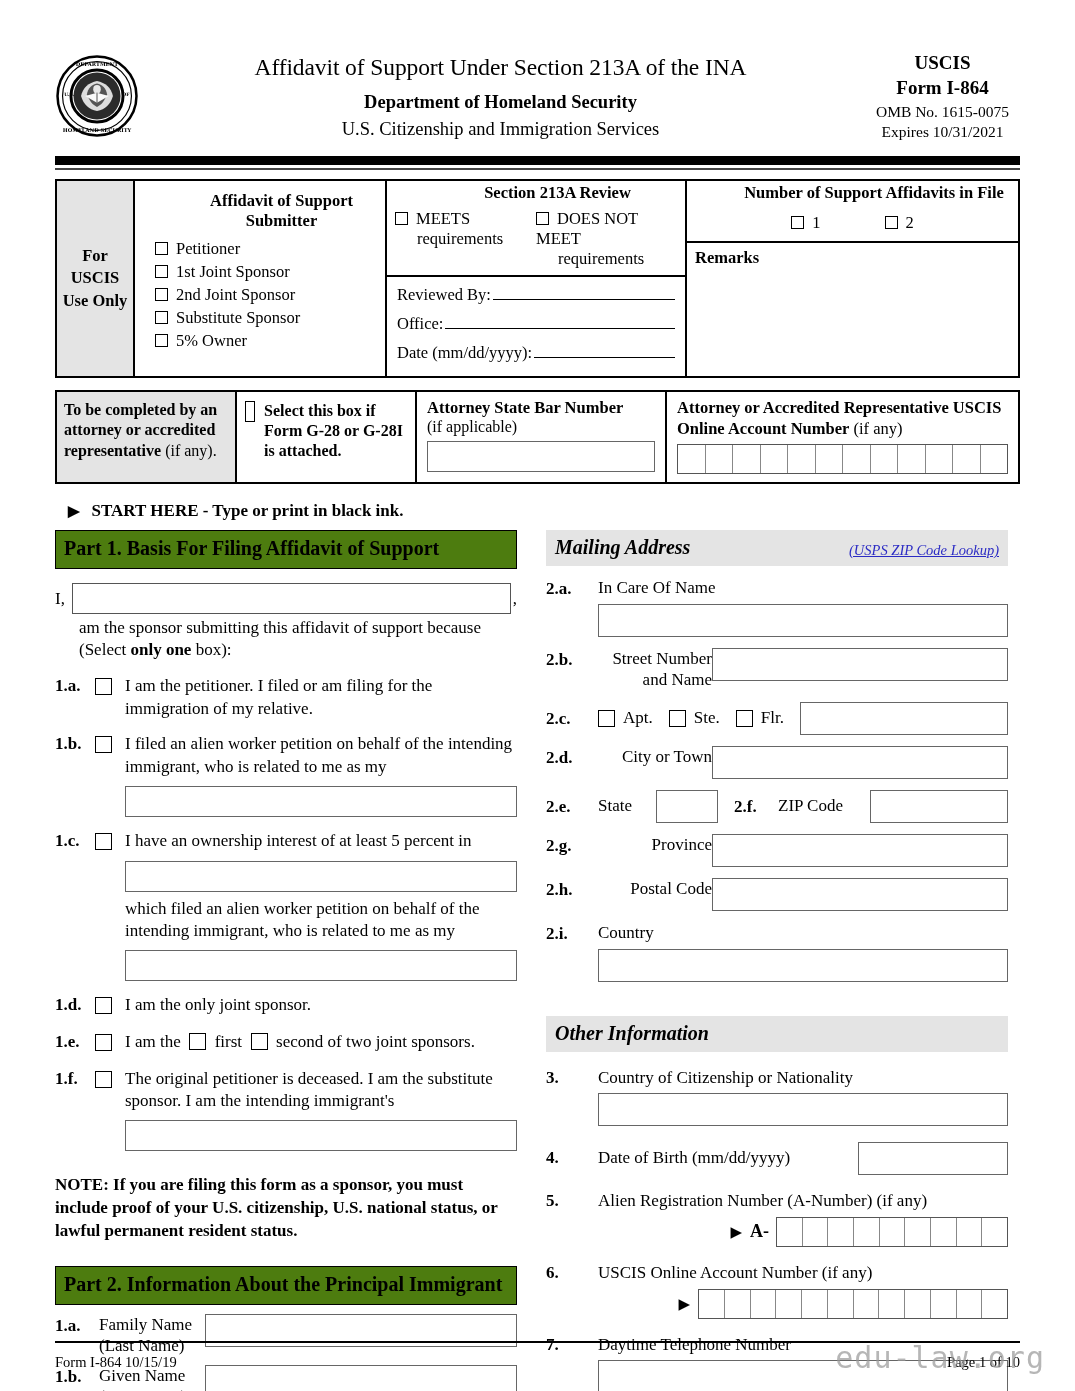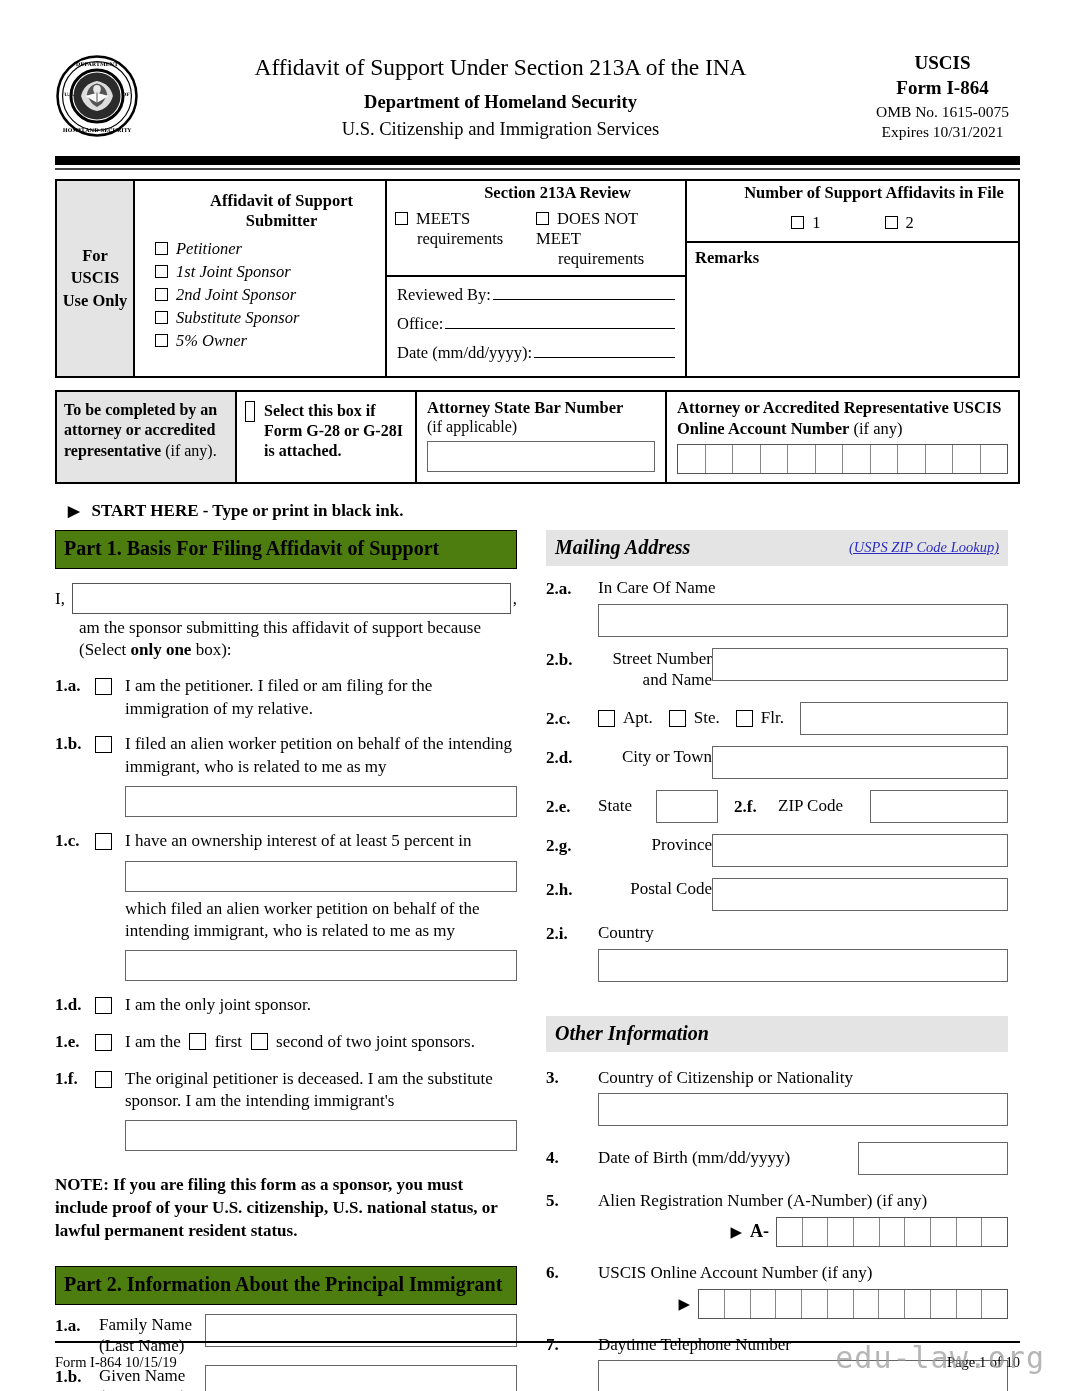--- a/index.html
+++ b/index.html
@@ -49,21 +49,21 @@
   .u-col-rev { width: 300px; flex: 0 0 300px; border-right: 2px solid #000; display: flex; flex-direction: column; }
   .u-col-num { flex: 1; display: flex; flex-direction: column; }
 
   .u-head { text-align: center; font-weight: bold; font-size: 16.5px; padding: 2px 4px 6px 4px; margin-left: 43px; }
   .chk {
     display: inline-block; width: 13px; height: 13px;
     border: 1.3px solid #000; background: #fff;
     vertical-align: -1px; margin-right: 8px;
   }
   .chk-lg { width: 21px; height: 21px; border: 1.6px solid #000; }
-  .u-item { font-size: 16.5px; padding: 1.5px 0 1.5px 20px; font-style: italic; }
+  .u-item { font-size: 16.5px; padding: 1.5px 0 1.5px 20px; }
   .review-top { border-bottom: 2px solid #000; padding: 0 0 6px 0; }
   .review-opts { display: flex; font-size: 16.5px; padding: 0 8px; }
   .review-opt { flex: 1; }
   .review-opt .sub { display: block; padding-left: 22px; }
   .review-lines { padding: 8px 10px 4px 10px; font-size: 16.5px; }
   .rev-line { display: flex; align-items: baseline; margin-bottom: 9px; }
   .rev-fill { flex: 1; border-bottom: 1.6px solid #000; height: 15px; margin-left: 2px; }
   .num-top { border-bottom: 2px solid #000; padding-bottom: 8px; }
   .num-opts { display: flex; justify-content: center; gap: 64px; font-size: 16.5px; padding-top: 4px; }
   .remarks { padding: 5px 8px; font-weight: bold; font-size: 16.5px; flex: 1; }
@@ -106,21 +106,21 @@
   .col-l { width: 462px; flex: 0 0 462px; }
   .col-r { width: 462px; flex: 0 0 462px; }
 
   .part-bar {
     background: #4d7c0f; border: 1.6px solid #000;
     font-weight: bold; font-size: 20px; padding: 5px 8px 6px 8px;
     line-height: 1.28;
   }
   .sec-bar {
     background: #e4e4e4; padding: 6px 9px 7px 9px;
-    display: flex; align-items: center; justify-content: space-between;
+    display: flex; align-items: flex-end; justify-content: space-between;
   }
   .sec-bar .nm { font-weight: bold; font-style: italic; font-size: 20px; }
   .sec-link {
     font-style: italic; font-size: 14.5px; color: #2b2bc4;
     text-decoration: underline;
   }
 
   .i-line { display: flex; align-items: flex-start; margin-top: 14px; }
   .i-letter { font-size: 17px; padding-top: 6px; width: 17px; flex: 0 0 17px; }
   .i-input { flex: 1; border: 1.6px solid #555; height: 31px; background: #fff; }

